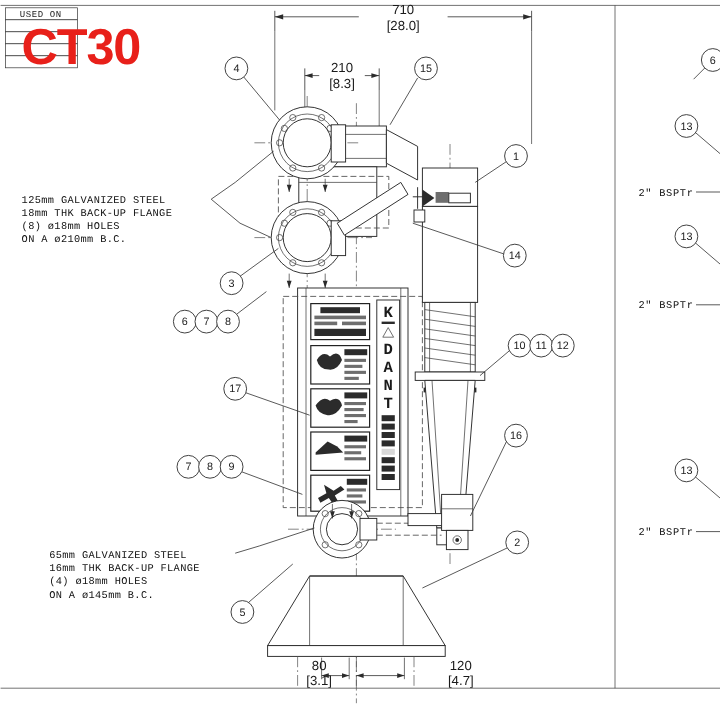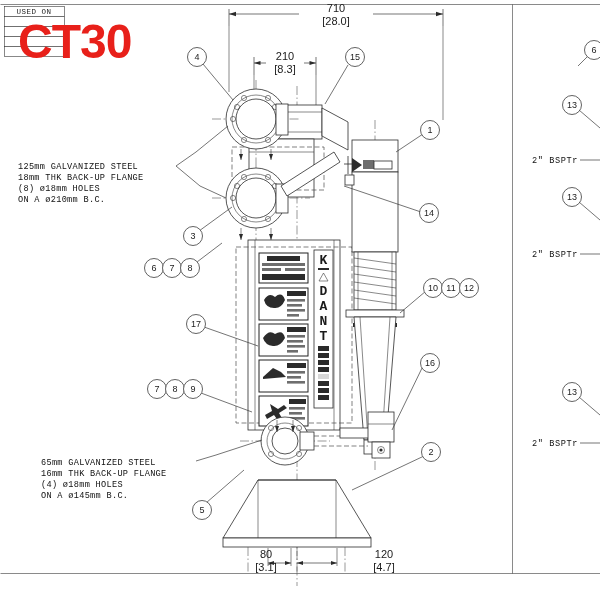--- a/index.html
+++ b/index.html
@@ -91,21 +91,21 @@
     stroke-width: 0.8;
   }
   .fill-white { fill: #ffffff; }
   .fill-dark  { fill: #2b2b2b; }
   .fill-mid   { fill: #6e6e6e; }
   .fill-light { fill: #d8d8d8; }
   #title-overlay {
     position: absolute;
     left: 18px; top: 18px;
     font-family: "Liberation Sans", sans-serif;
-    font-size: 48px;
+    font-size: 42px;
     font-weight: bold;
     color: #e8201a;
     letter-spacing: -1px;
     line-height: 1;
     pointer-events: none;
   }
   .label-sticker-box {
     fill: #ffffff;
     stroke: #222222;
     stroke-width: 1;

